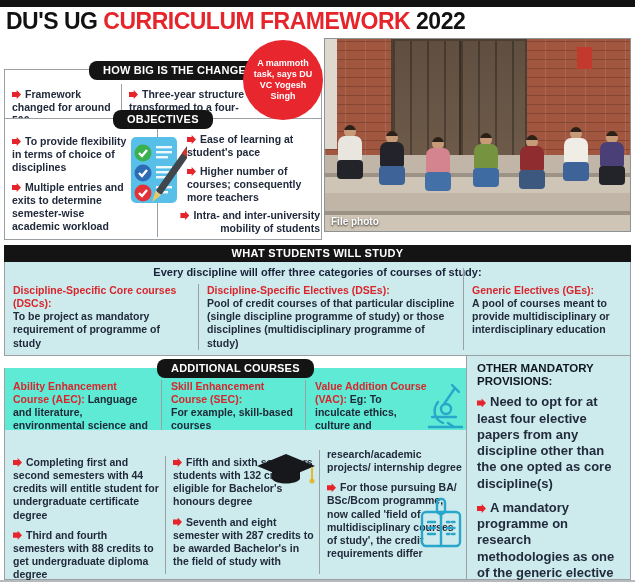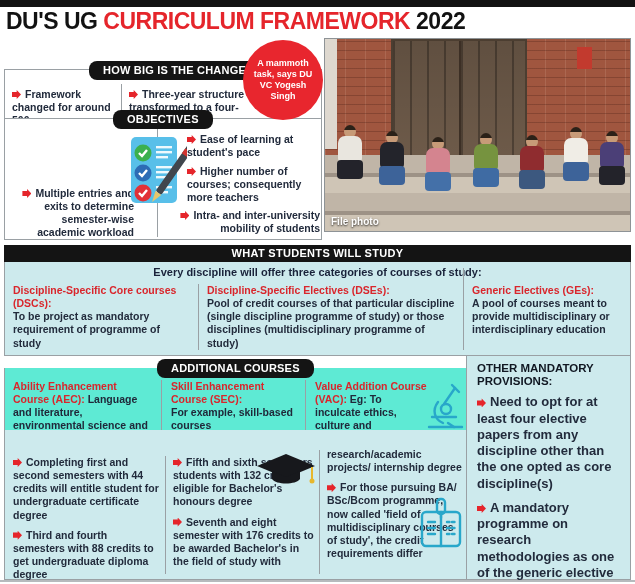--- a/index.html
+++ b/index.html
@@ -100,21 +100,22 @@
   <div class="quote">
     <div>
       <span>A mammoth task,</span>
       <span class="b">says DU VC Yogesh Singh</span>
     </div>
   </div>
 
   <div class="panel" style="left:4px;top:118px;width:318px;height:122px;">
     <div class="pill" style="left:108px;top:-9px;">OBJECTIVES</div>
     <div class="vdiv" style="left:152px;top:10px;height:108px;"></div>
-    <p class="item" style="position:absolute;left:7px;top:68px;width:122px;text-align:right;"><span class="arrow"></span><span>Multiple entries and exits to determine semester-wise academic workload</span></p>
+    <p class="item" style="position:absolute;left:7px;top:16px;width:118px;"><span class="arrow"></span><span>To provide flexibility in terms of choice of disciplines</span></p>
+    <p class="item" style="position:absolute;left:7px;top:62px;width:122px;"><span class="arrow"></span><span>Multiple entries and exits to determine semester-wise academic workload</span></p>
     <div class="iconbox" style="left:124px;top:12px;">
       <svg width="58" height="88" viewBox="0 0 58 88">
         <rect x="2" y="6" width="46" height="66" rx="5" fill="#58bfe9"></rect>
         <circle cx="14" cy="22" r="8.5" fill="#3bb04e"></circle>
         <circle cx="14" cy="42" r="8.5" fill="#2d6cb5"></circle>
         <circle cx="14" cy="62" r="8.5" fill="#e23137"></circle>
         <path d="M10 22l3 3 5-6M10 42l3 3 5-6M10 62l3 3 5-6" stroke="#fff" stroke-width="2.4" fill="none"></path>
         <g fill="rgba(255,255,255,.9)">
           <rect x="27" y="15" width="16" height="2.4"></rect>
             <rect x="27" y="20" width="16" height="2.4"></rect>
@@ -242,21 +243,21 @@
 
   <div class="credits">
     <div class="vdiv" style="left:160px;top:26px;height:118px;"></div>
     <div class="vdiv" style="left:314px;top:20px;height:124px;"></div>
     <div class="credcol" style="left:8px;width:146px;">
       <p class="item"><span class="arrow"></span><span>Completing first and second semesters with 44 credits will entitle student for undergraduate certificate degree</span></p>
       <p class="item"><span class="arrow"></span><span>Third and fourth semesters with 88 credits to get undergraduate diploma degree</span></p>
     </div>
     <div class="credcol" style="left:168px;width:142px;">
       <p class="item"><span class="arrow"></span><span>Fifth and sixth semesters students with 132 credits eligible for Bachelor's honours degree</span></p>
-      <p class="item"><span class="arrow"></span><span>Seventh and eight semester with 176 credits to be awarded Bachelor's in the field of study with</span></p>
+      <p class="item"><span class="arrow"></span><span>Seventh and eight semester with 287 credits to be awarded Bachelor's in the field of study with</span></p>
     </div>
     <div class="iconbox" style="left:250px;top:22px;">
       <svg width="62" height="38" viewBox="0 0 62 38">
         <polygon points="31,2 60,14 31,26 2,14" fill="#17181c"></polygon>
         <path d="M17 19v8c4 6 24 6 28 0v-8l-14 6z" fill="#17181c"></path>
         <path d="M57 15v12" stroke="#e7b72c" stroke-width="2" fill="none"></path>
         <circle cx="57" cy="29" r="2.5" fill="#e7b72c"></circle>
       </svg>
     </div>
     <div class="credcol" style="left:322px;top:18px;width:136px;">

